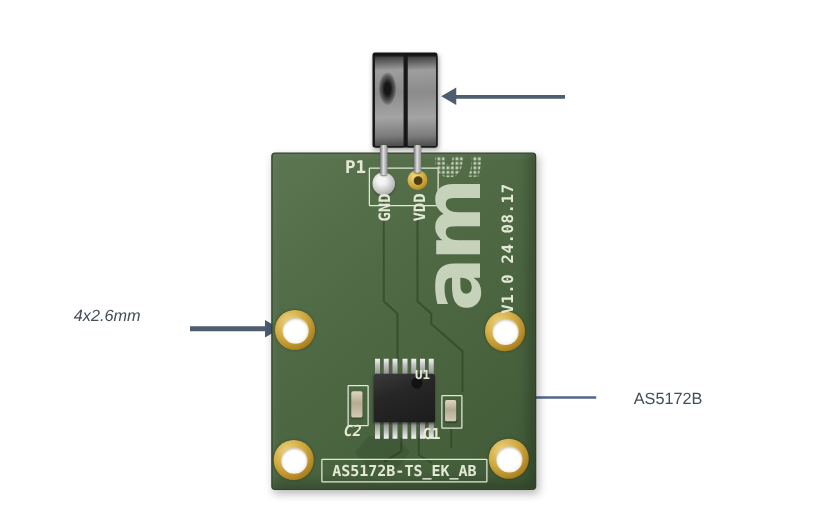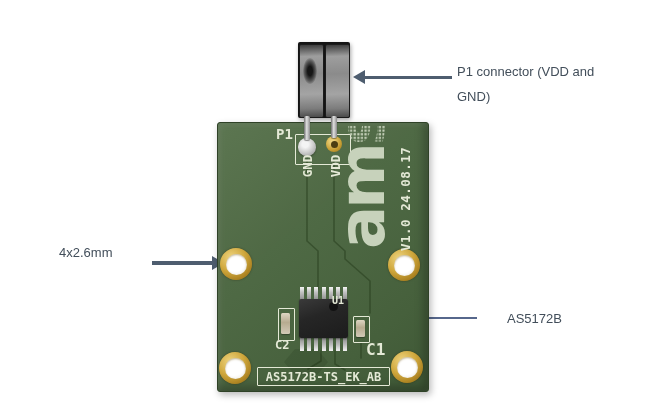--- a/index.html
+++ b/index.html
@@ -10,21 +10,21 @@
   html,body{margin:0;padding:0;background:#fff;}
   .canvas{position:relative;width:669px;height:417px;background:#ffffff;overflow:hidden;
           font-family:"Liberation Sans",sans-serif;}
 
   
   .ann{position:absolute;color:var(--annotation-text);font-size:13px;}
   .ann .ln{white-space:nowrap;}
   #ann-p1{left:457px;top:59px;}
   #ann-p1 .ln{line-height:25px;}
   #ann-mount{left:59px;top:242px;}
-  #ann-mount .ln{line-height:22px;}
+  #ann-mount .ln{line-height:22px;font-style:italic;}
   #ann-ic{left:507px;top:311px;}
 
   .arrow-line{position:absolute;background:var(--arrow);}
   .arrow-head{position:absolute;width:0;height:0;border-style:solid;border-color:transparent;}
 
   
   .connector{position:absolute;left:298px;top:42px;width:52px;height:76px;background:#141414;
              border-radius:2px;box-shadow:1px 2px 4px rgba(0,0,0,.35);}
   .housing{position:absolute;top:2px;width:23px;height:72px;border:1px solid #1b1b1b;border-radius:2px;
            background:linear-gradient(178deg,#3a3a3a 0%,#9e9e9e 16%,#8b8b8b 40%,#a4a4a4 68%,#7c7c7c 88%,#4a4a4a 100%);}
@@ -80,35 +80,31 @@
   .icpin.b{top:214px;height:14px;background:linear-gradient(to top,#f4f4f4 0%,#bcbcbc 45%,#878787 100%);}
   .u1{left:114px;top:172px;font-size:10px;}
 
   .capbox{border:1.5px solid var(--silkscreen);}
   .c2box{left:60px;top:185px;width:15px;height:31px;}
   .c1box{left:135px;top:193px;width:15px;height:25px;}
   .capbody{position:absolute;border-radius:1.5px;
         background:linear-gradient(to bottom,#ded6c3 0%,#b7ab90 45%,#d1c9b6 100%);box-shadow:0 1px 1px rgba(0,0,0,.3);}
   .c2cap{left:63px;top:190px;width:9px;height:21px;}
   .c1cap{left:138px;top:197px;width:9px;height:17px;}
-  .c2lab{left:57px;top:215px;font-size:12px;}
-  .c1lab{left:148px;top:217px;font-size:16px;}
+  .c2lab{left:57px;top:215px;font-size:12px;font-style:italic;}
+  .c1lab{left:120px;top:217px;font-size:12px;}
 
   .namebox{left:39px;top:244px;width:131px;height:17px;display:flex;align-items:center;justify-content:center;}
   .namebox .silkname{position:static;font-size:12px;}
 </style>
 </head>
 <body>
 
 <div class="canvas">
 
-  <div class="ann" id="ann-p1">
-    <div class="ln">P1 connector (VDD and</div>
-    <div class="ln">GND)</div>
-  </div>
   <div class="arrow-head" style="left:353px;top:70px;border-width:7px 12px 7px 0;border-right-color:var(--arrow);"></div>
   <div class="arrow-line" style="left:364px;top:75.5px;width:88px;height:3px;"></div>
 
   <div class="ann" id="ann-mount">
     <div class="ln">4x2.6mm</div>
   </div>
   <div class="arrow-line" style="left:152px;top:261px;width:61px;height:3.5px;"></div>
   <div class="arrow-head" style="left:212px;top:256px;border-width:7px 0 7px 12px;border-left-color:var(--arrow);"></div>
 
   <div class="ann" id="ann-ic">

